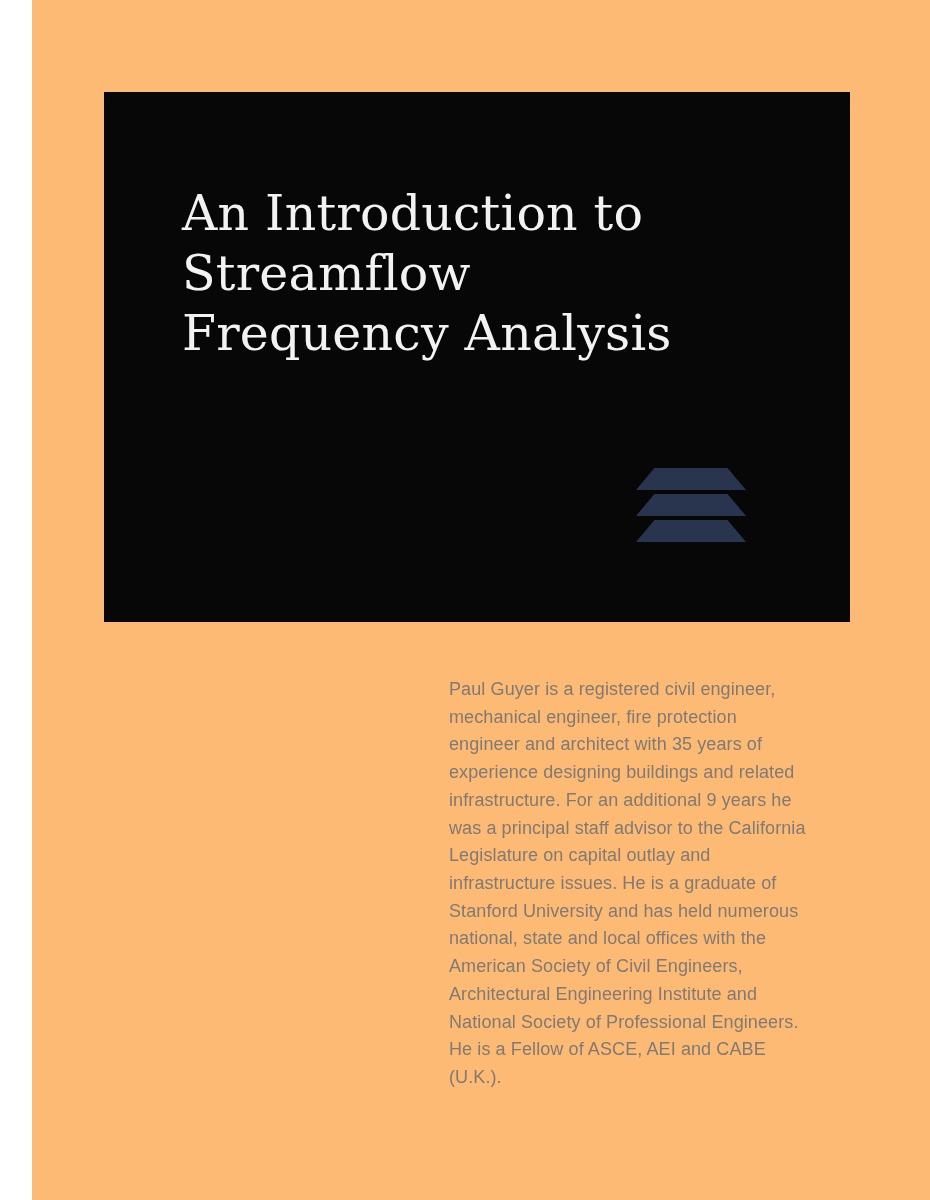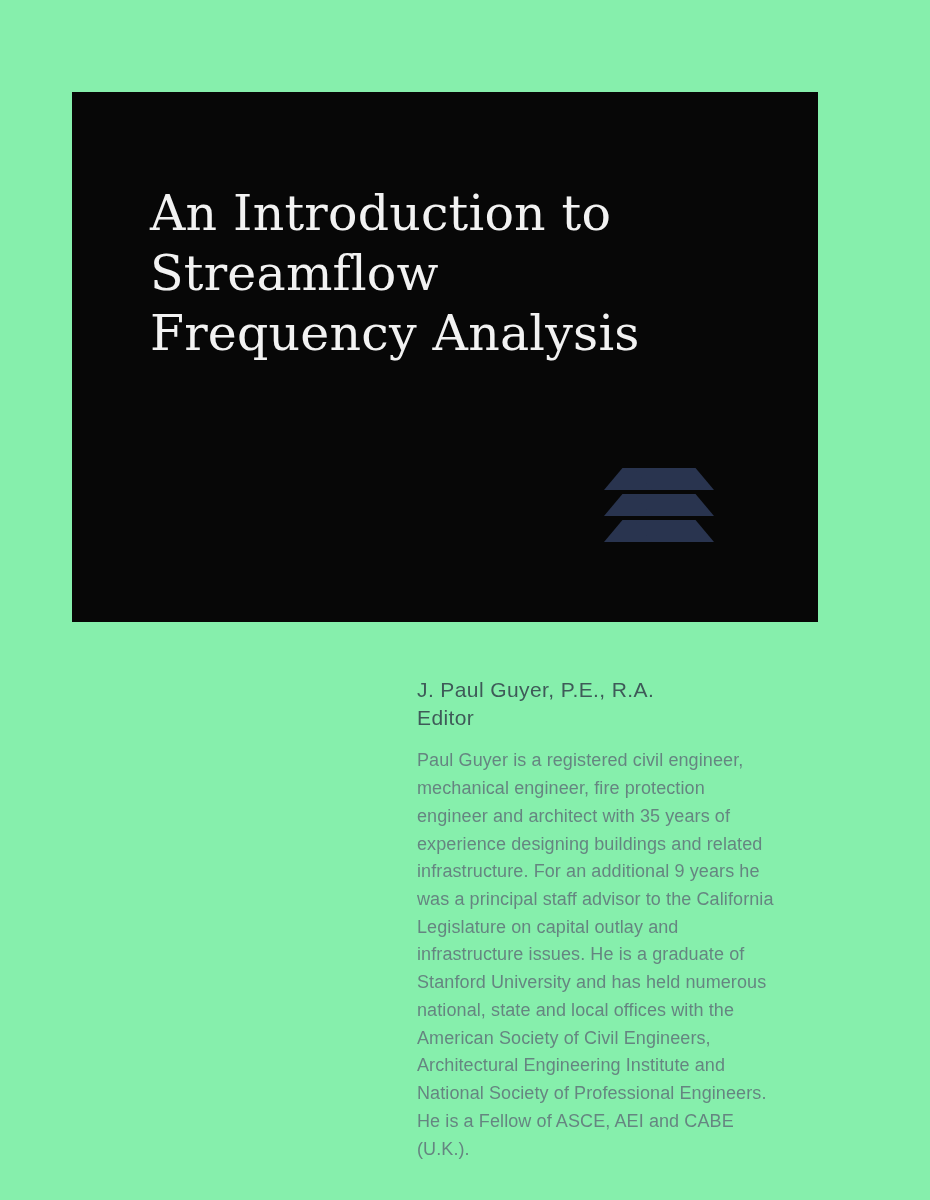--- a/index.html
+++ b/index.html
@@ -11,21 +11,22 @@
     width: 930px;
     height: 1200px;
     position: relative;
     font-family: "Liberation Sans", sans-serif;
     overflow: hidden;
   }
 
   .page {
     position: absolute;
     inset: 0;
-    background: #86efac;
+    background: #fdba74;
+    margin-left: 32px;
   }
 
   
   .cover-panel {
     position: absolute;
     left: 72px;
     top: 92px;
     width: 746px;
     height: 530px;
     background: #070707;
@@ -128,18 +129,16 @@
           <i class="r"></i>
         </div>
       <div class="chev c3">
           <i class="l"></i>
           <i class="r"></i>
         </div>
     </div>
   </div>
 
   <div class="author-block">
-    <p class="author-name">J. Paul Guyer, P.E., R.A.
-Editor</p>
     <p class="author-bio">Paul Guyer is a registered civil engineer, mechanical engineer, fire protection engineer and architect with 35 years of experience designing buildings and related infrastructure.  For an additional 9 years he was a principal staff advisor to the California Legislature on capital outlay and infrastructure issues.  He is a graduate of Stanford University and has held numerous national, state and local offices with the American Society of Civil Engineers, Architectural Engineering Institute and National Society of Professional Engineers.  He is a Fellow of ASCE, AEI and CABE (U.K.).</p>
   </div>
 
 </div>
 
 </body></html>

